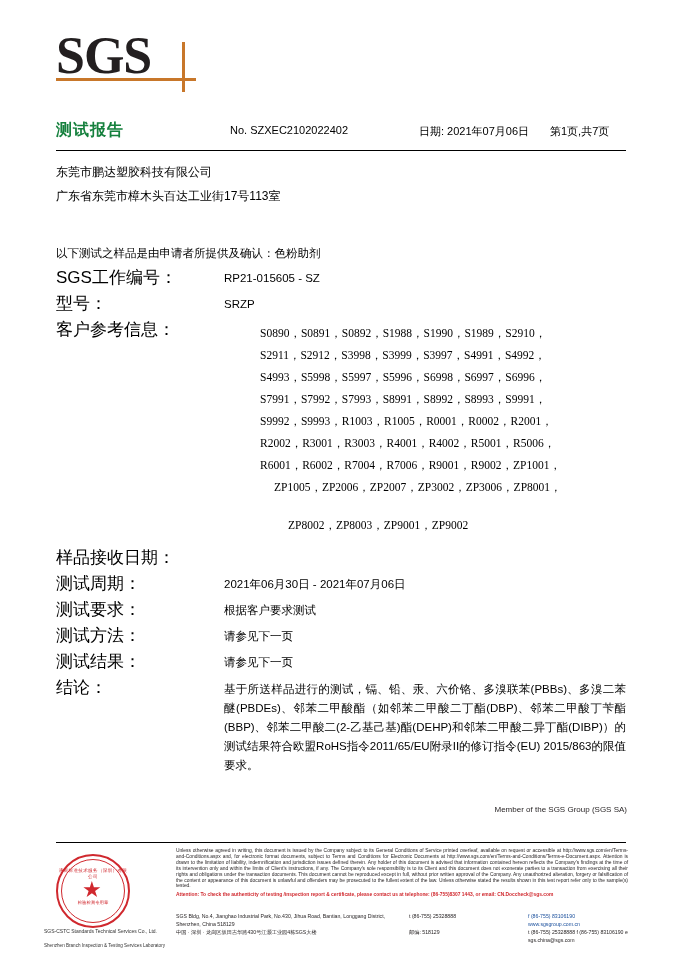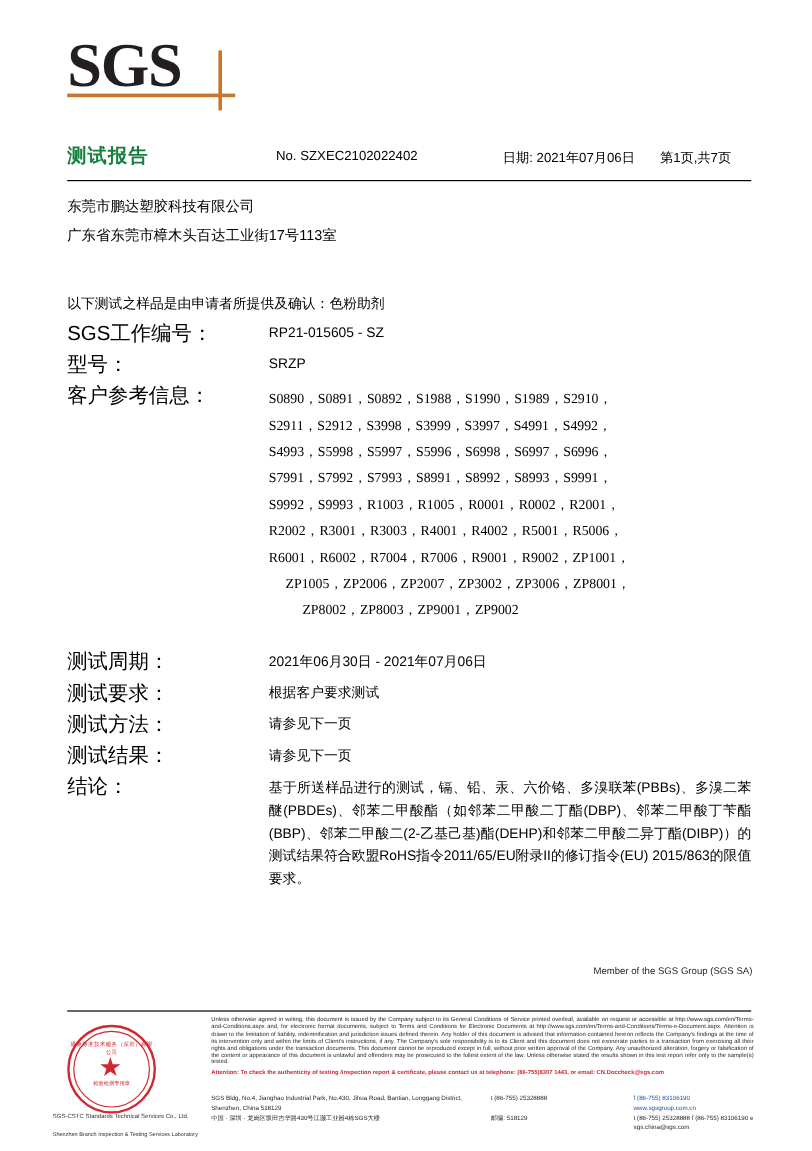--- a/index.html
+++ b/index.html
@@ -142,21 +142,21 @@
     flex: 1;
     font-size: 11.5px;
     line-height: 16px;
   }
   .ref-lines div {
     line-height: 22px;
     white-space: nowrap;
     font-family: Liberation Serif, serif;
   }
   .ref-lines div.indent-1 { padding-left: 14px; }
-  .ref-lines div.indent-2 { padding-left: 28px; }
+  .ref-lines div.indent-2 { padding-left: 28px; margin-top: 16px; }
 
   .conclusion-text {
     font-size: 11.5px;
     line-height: 19px;
     text-align: justify;
   }
 
   
   .footer-hr {
     position: absolute;
@@ -316,36 +316,37 @@
     <div class="field-row">
       <div class="field-label">SGS工作编号：</div>
       <div class="field-value">RP21-015605 - SZ</div>
     </div>
 
     <div class="field-row">
       <div class="field-label">型号：</div>
       <div class="field-value">SRZP</div>
     </div>
 
-    <div class="field-row" style="margin-bottom:14px;">
+    <div class="field-row" style="margin-bottom:14px;gap:36px;">
       <div class="field-label">客户参考信息：</div>
       <div class="field-value ref-lines">
         <div>S0890，S0891，S0892，S1988，S1990，S1989，S2910，</div>
         <div>S2911，S2912，S3998，S3999，S3997，S4991，S4992，</div>
         <div>S4993，S5998，S5997，S5996，S6998，S6997，S6996，</div>
         <div>S7991，S7992，S7993，S8991，S8992，S8993，S9991，</div>
         <div>S9992，S9993，R1003，R1005，R0001，R0002，R2001，</div>
         <div>R2002，R3001，R3003，R4001，R4002，R5001，R5006，</div>
         <div>R6001，R6002，R7004，R7006，R9001，R9002，ZP1001，</div>
         <div class="indent-1">ZP1005，ZP2006，ZP2007，ZP3002，ZP3006，ZP8001，</div>
         <div class="indent-2">ZP8002，ZP8003，ZP9001，ZP9002</div>
       </div>
     </div>
 
     <div class="field-row">
+      <div class="field-label">样品接收日期：</div>
     </div>
 
     <div class="field-row">
       <div class="field-label">测试周期：</div>
       <div class="field-value">2021年06月30日 - 2021年07月06日</div>
     </div>
 
     <div class="field-row">
       <div class="field-label">测试要求：</div>
       <div class="field-value">根据客户要求测试</div>

